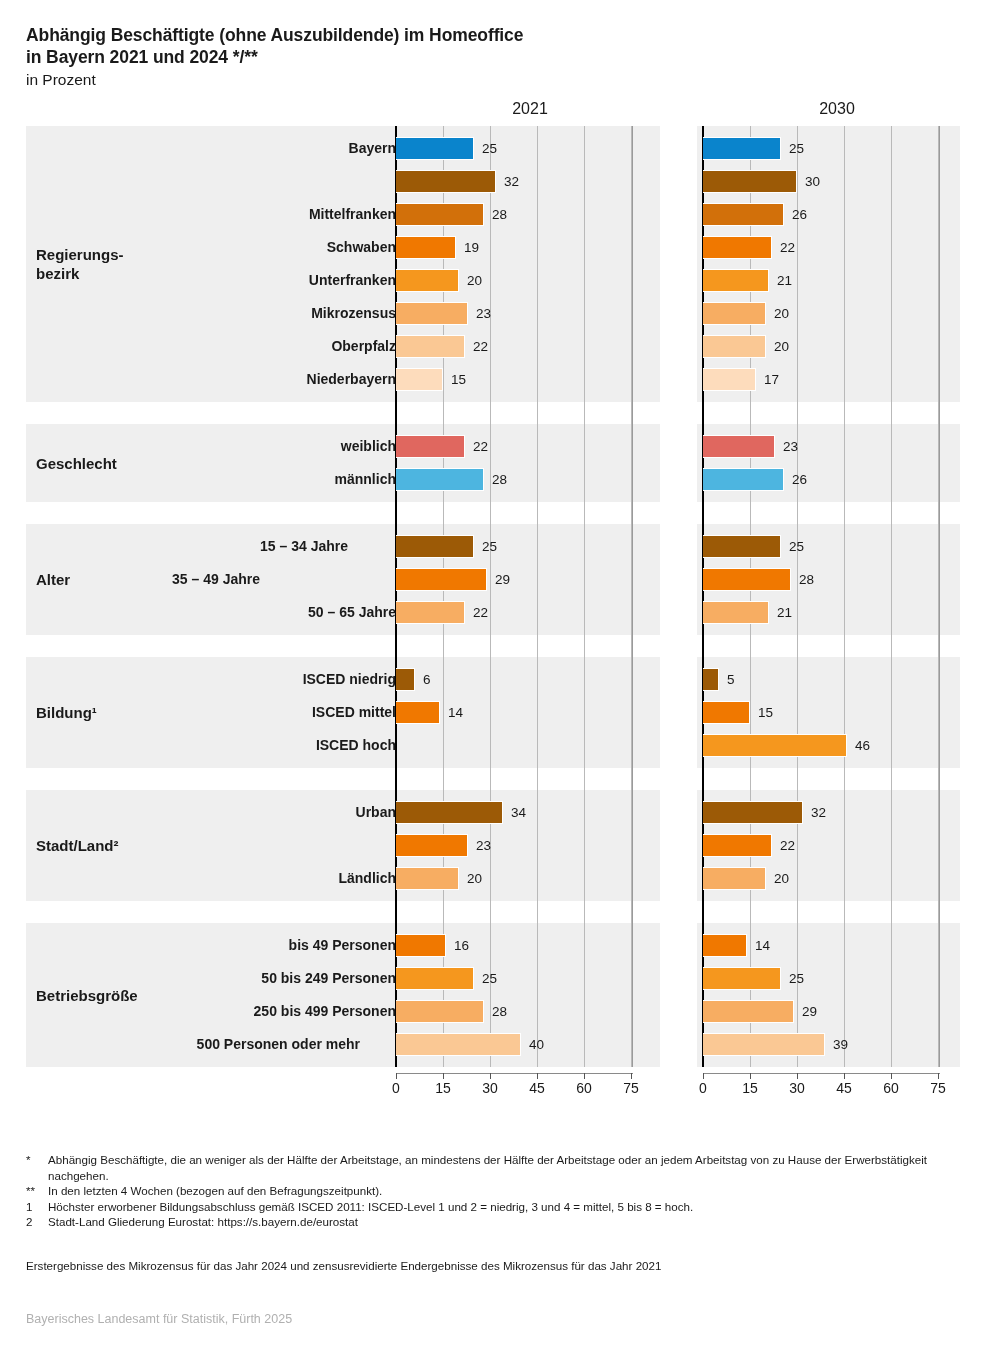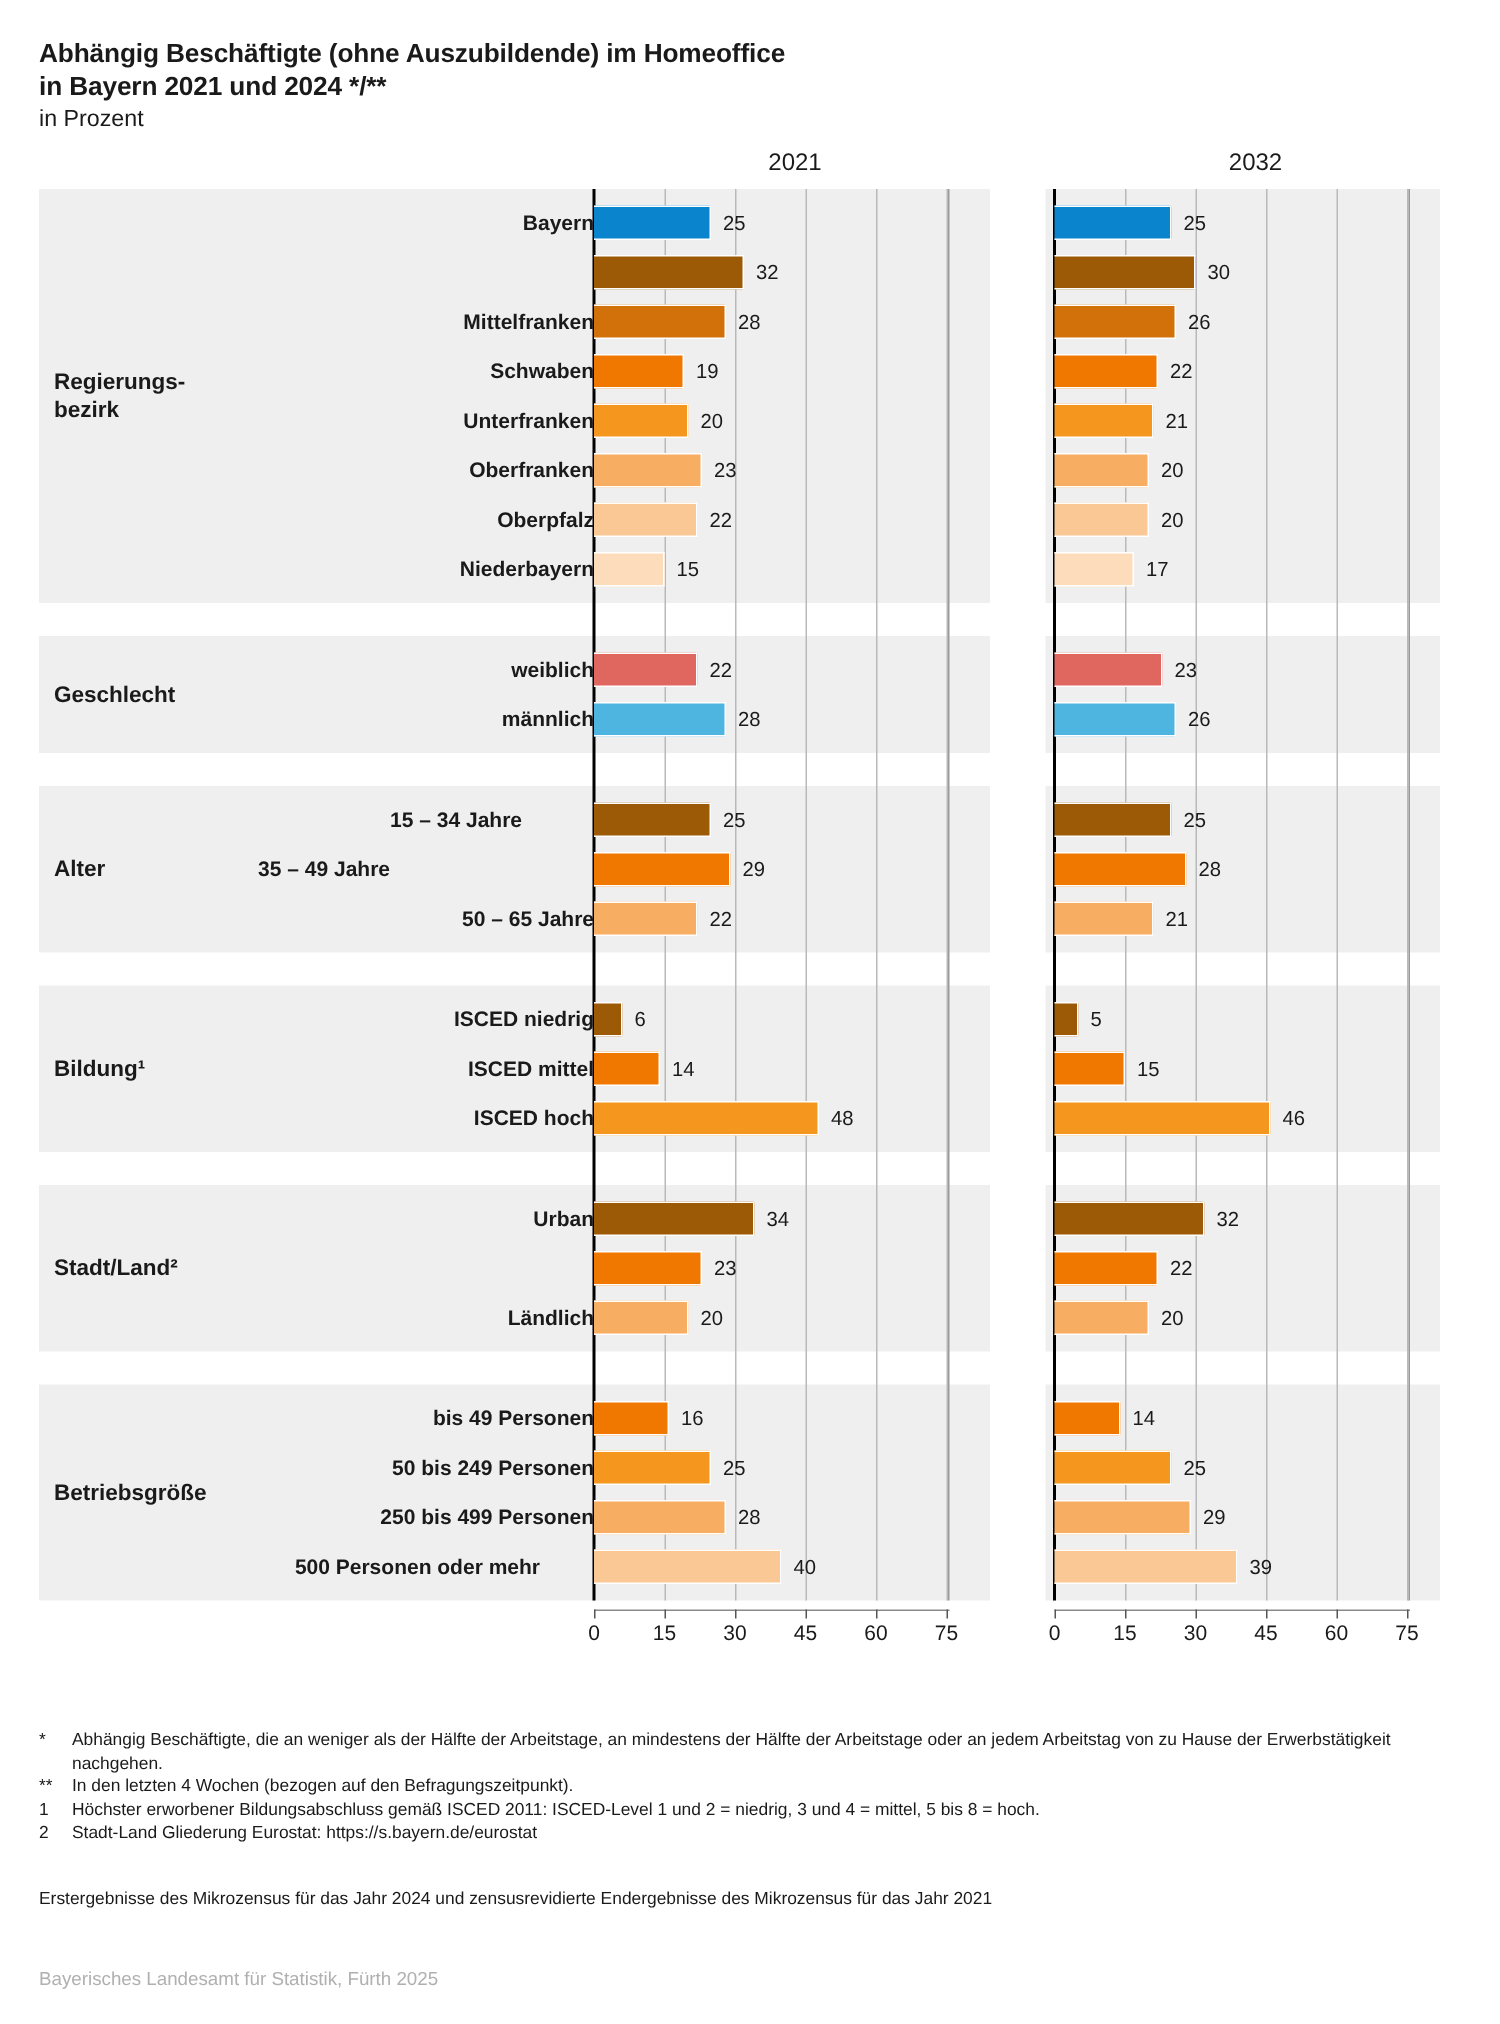--- a/index.html
+++ b/index.html
@@ -92,21 +92,21 @@
 <body>
 
 <div id="title-block">
   <div class="title-line">Abhängig Beschäftigte (ohne Auszubildende) im Homeoffice</div>
   <div class="title-line">in Bayern 2021 und 2024 */**</div>
   <div class="subtitle-line">in Prozent</div>
 </div>
 
 <div id="year-headers">
   <div class="year-label" id="year-2021">2021</div>
-  <div class="year-label" id="year-2024">2032</div>
+  <div class="year-label" id="year-2024">2030</div>
 </div>
 
 <div id="chart" style="height: 941px;">
   <div id="gridlines" style="height: 941px;">
       <div class="axis0" style="left: 395px;"></div>
       <div class="gl" style="left: 443px;"></div>
       <div class="gl" style="left: 490px;"></div>
       <div class="gl" style="left: 537px;"></div>
       <div class="gl" style="left: 584px;"></div>
       <div class="gl" style="left: 631px;"></div>
@@ -177,21 +177,21 @@
           <div class="track track-2021">
             <div class="bar" style="width: 63px; background: rgb(245, 151, 30);"></div>
             <div class="bar-value" style="left: 65px;">20</div>
           </div>
           <div class="track track-2024">
             <div class="bar" style="width: 66px; background: rgb(245, 151, 30);"></div>
             <div class="bar-value" style="left: 68px;">21</div>
           </div>
         </div>
         <div class="row" style="position: absolute; left: 0px; width: 1000px; top: 171px;">
-          <div class="row-label">Oberfranken</div>
+          <div class="row-label">Mikrozensus</div>
           <div class="track track-2021">
             <div class="bar" style="width: 72px; background: rgb(247, 173, 98);"></div>
             <div class="bar-value" style="left: 74px;">23</div>
           </div>
           <div class="track track-2024">
             <div class="bar" style="width: 63px; background: rgb(247, 173, 98);"></div>
             <div class="bar-value" style="left: 65px;">20</div>
           </div>
         </div>
         <div class="row" style="position: absolute; left: 0px; width: 1000px; top: 204px;">
@@ -315,24 +315,20 @@
             <div class="bar" style="width: 44px; background: rgb(240, 120, 0);"></div>
             <div class="bar-value" style="left: 46px;">14</div>
           </div>
           <div class="track track-2024">
             <div class="bar" style="width: 47px; background: rgb(240, 120, 0);"></div>
             <div class="bar-value" style="left: 49px;">15</div>
           </div>
         </div>
         <div class="row" style="position: absolute; left: 0px; width: 1000px; top: 72px;">
           <div class="row-label">ISCED hoch</div>
-          <div class="track track-2021">
-            <div class="bar" style="width: 150px; background: rgb(245, 151, 30);"></div>
-            <div class="bar-value" style="left: 152px;">48</div>
-          </div>
           <div class="track track-2024">
             <div class="bar" style="width: 144px; background: rgb(245, 151, 30);"></div>
             <div class="bar-value" style="left: 146px;">46</div>
           </div>
         </div>
       </div>
       <div class="group" style="position: absolute; left: 0px; top: 664px; width: 1000px; height: 111px;">
         <div class="group-band">
           <div class="band-seg band-left"></div>
           <div class="band-seg band-right"></div>

